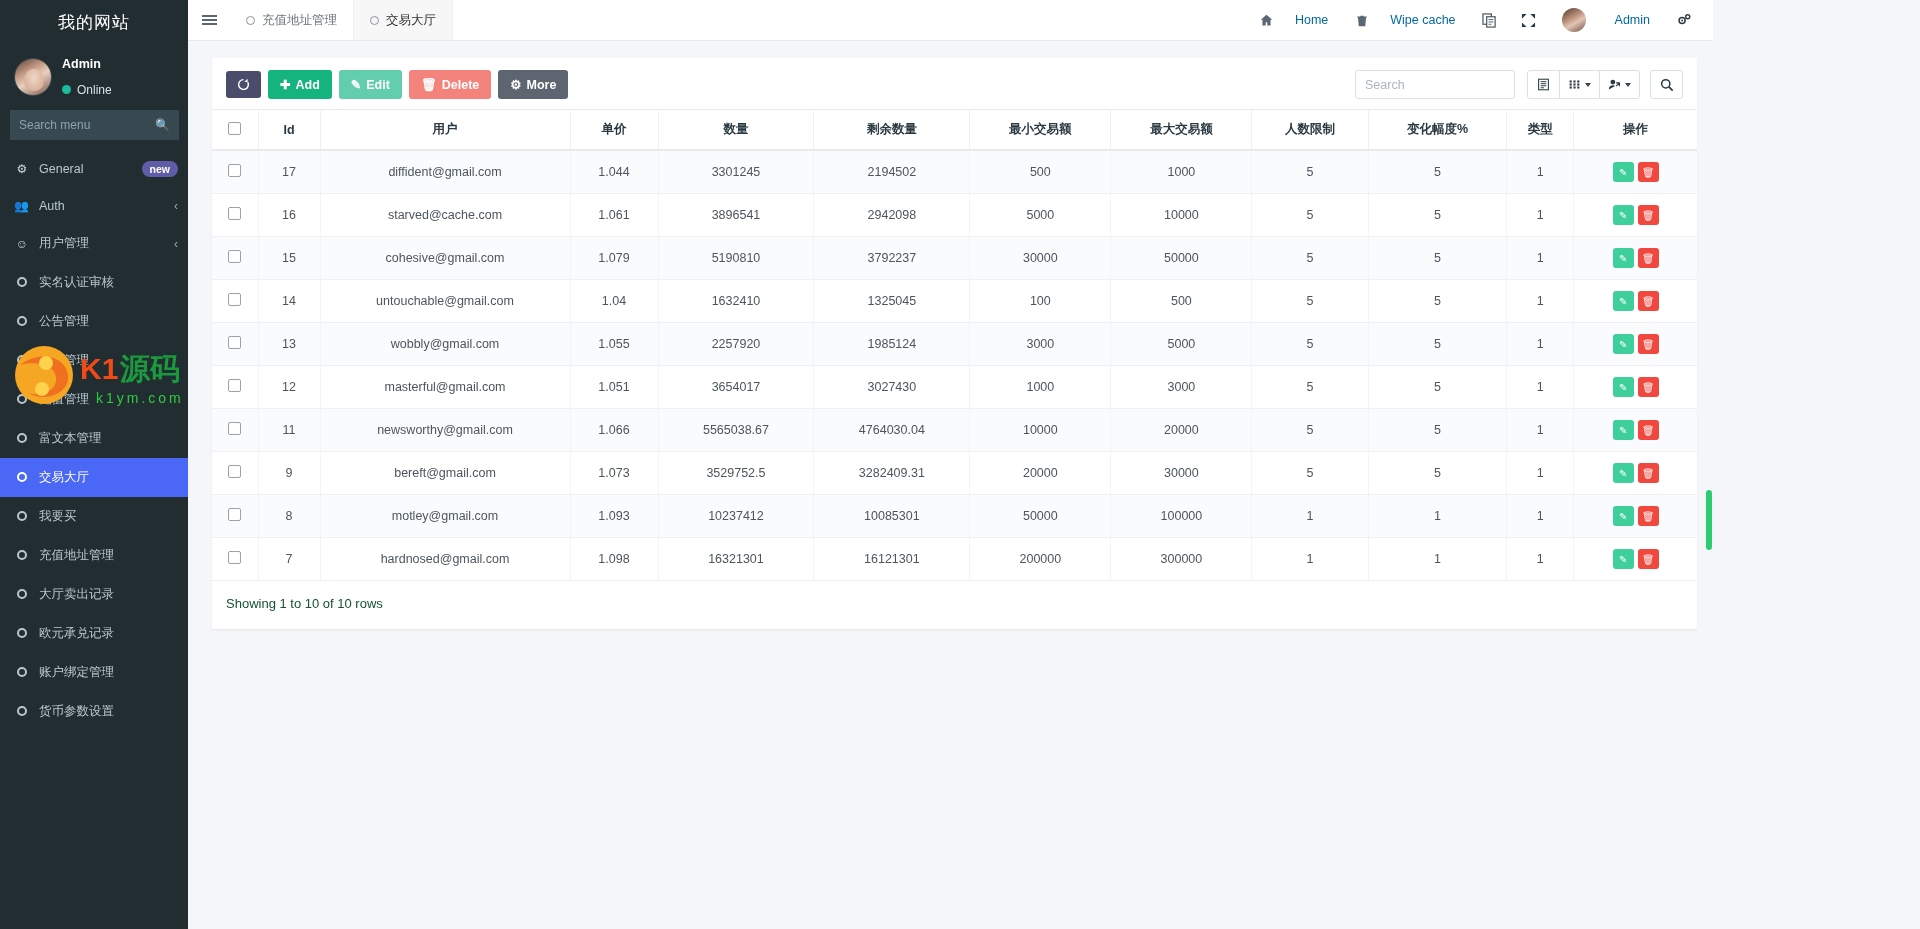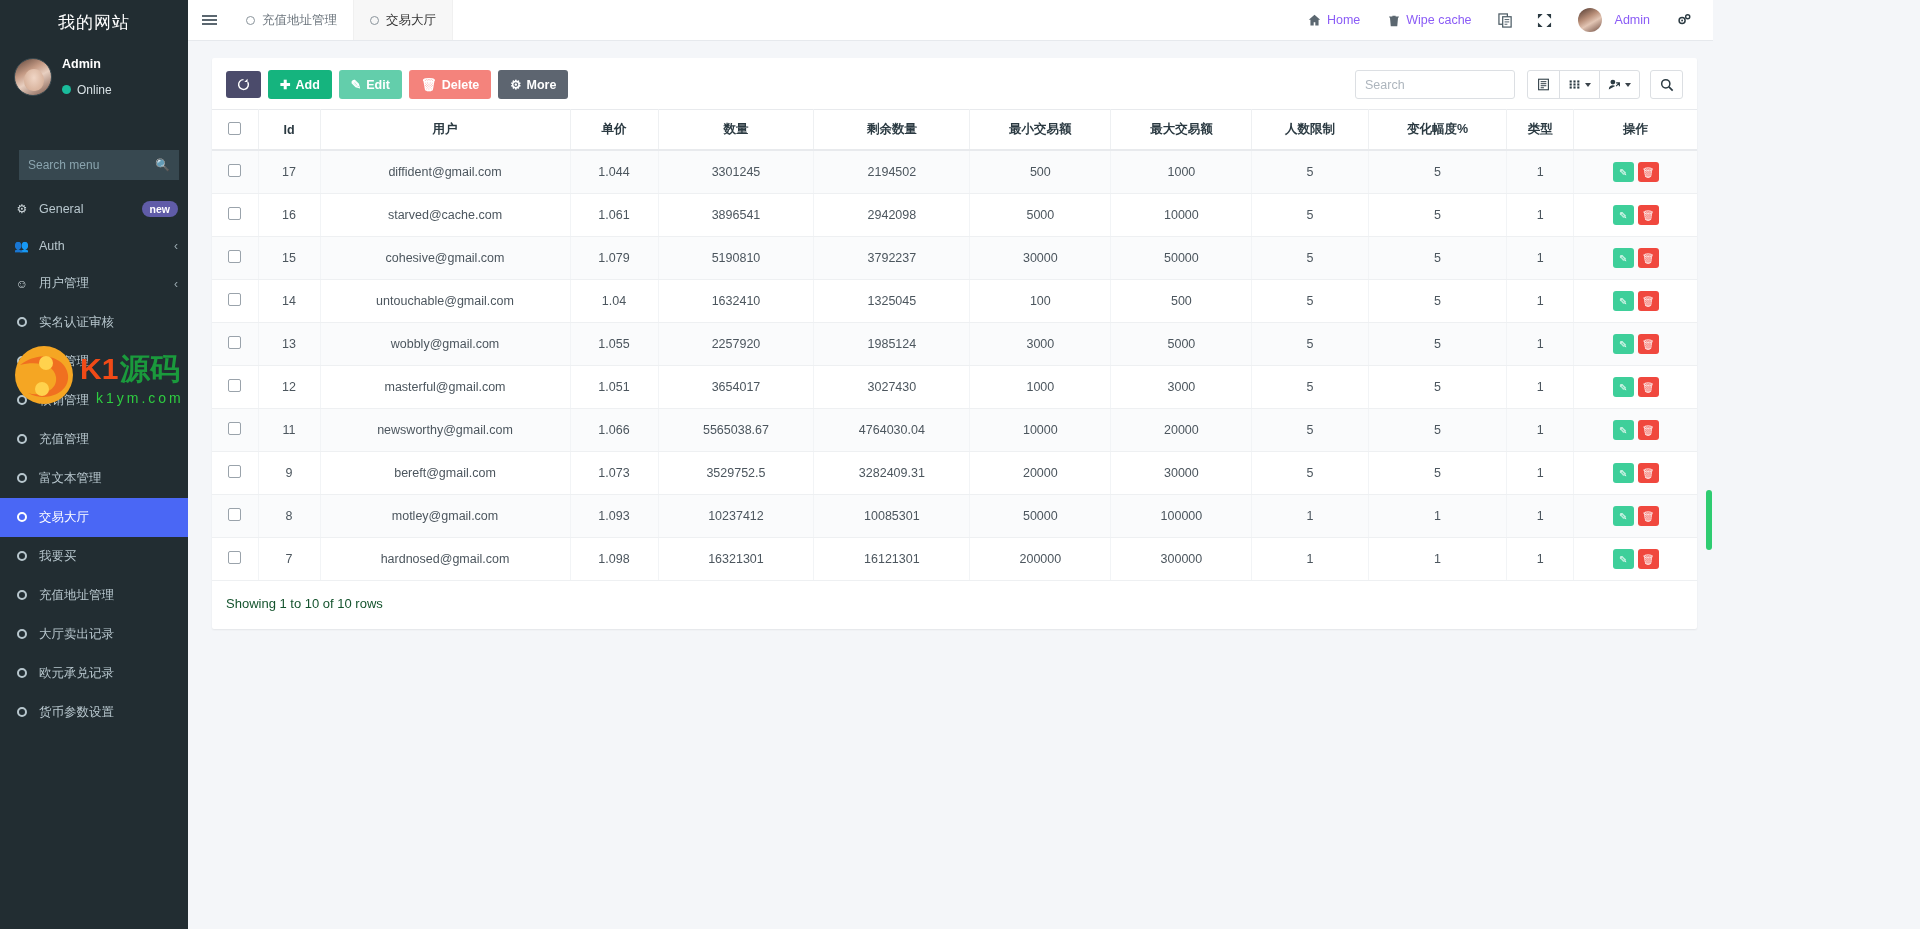--- a/index.html
+++ b/index.html
@@ -34,21 +34,21 @@
   .avatar::after {
     content: ""; position: absolute; left: 9px; top: 10px; width: 20px; height: 22px;
     border-radius: 50% 50% 45% 45%;
     background: radial-gradient(ellipse at 50% 40%, #f0d6c6 0%, #d9b49e 70%, #b08a74 100%);
   }
   .user-info { line-height: 1.35; }
   .user-name { color: #fff; font-size: 12.5px; font-weight: bold; }
   .user-status { font-size: 12px; color: #d7e0e4; display: flex; align-items: center; gap: 6px; margin-top: 9px;}
   .dot-online { width: 9px; height: 9px; border-radius: 50%; background: #1abc9c; display:inline-block; }
 
-  .search-wrap { padding: 0 9px 10px 19px; margin-top: 40px; }
+  .search-wrap { padding: 0 9px 10px 10px; }
   .search-box {
     display: flex; align-items: center; background: #374850;
     border: 1px solid #374850; height: 30px; padding: 0 8px;
   }
   .search-box input {
     background: transparent; border: 0; outline: none;
     color: #cfd8dc; font-size: 12px; width: 100%;
     font-family: "Liberation Sans", sans-serif;
   }
   .search-box input::placeholder { color: #8aa4ae; }
@@ -94,22 +94,22 @@
   .hamburger span { display:block; width: 15px; height:2px; background:#5b6770; margin: 2px 0; }
   .tabs { display: flex; align-items: stretch; }
   .tab {
     display: flex; align-items: center; gap: 7px; padding: 0 16px;
     font-size: 12.5px; color: #6c757d; cursor: pointer; border-right: 1px solid #f0f0f0;
   }
   .tab.active { background: #f7f7f7; color: #333; }
   .tab .circ-sm { width: 9px; height: 9px; border: 1.6px solid #8a949b; border-radius: 50%; }
   .topbar-right { margin-left: auto; display: flex; align-items: center; gap: 0; padding-right: 10px; }
   .tb-link {
-    display: flex; align-items: center; gap: 6px; padding: 0 14px; height: 41px;
-    font-size: 12.5px; color: #8b5cf6; cursor: pointer;
+    display: flex; align-items: center; gap: 22px; padding: 0 14px; height: 41px;
+    font-size: 12.5px; color: #0369a1; cursor: pointer;
   }
   .tb-icon-btn { padding: 0 12px; display: flex; align-items: center; height: 41px; cursor: pointer; color: #4a5a63;}
   .avatar-sm {
     width: 24px; height: 24px; border-radius: 50%;
     background: linear-gradient(150deg,#4a342c 0%,#b98f79 40%,#e2c5b4 60%,#6d4a3e 100%);
     margin-right: 7px;
   }
 
   
   .content { padding: 17px 16px 0 24px; flex: 1; overflow: hidden; }
@@ -254,20 +254,24 @@
           <span class="ic"><span class="circ"></span></span>
           <span>充值地址管理</span>
         </li>
         <li class="menu-item">
           <span class="ic"><span class="circ"></span></span>
           <span>大厅卖出记录</span>
         </li>
         <li class="menu-item">
           <span class="ic"><span class="circ"></span></span>
           <span>欧元承兑记录</span>
+        </li>
+        <li class="menu-item">
+          <span class="ic"><span class="circ"></span></span>
+          <span>账户绑定管理</span>
         </li>
         <li class="menu-item">
           <span class="ic"><span class="circ"></span></span>
           <span>货币参数设置</span>
         </li>
       </ul>
 
     <svg class="watermark" viewBox="0 0 180 90">
       <circle cx="38" cy="40" r="29" fill="#f5a623"></circle>
       <path d="M14 30 C34 14, 60 22, 62 40 C64 58, 40 68, 22 58 C34 62, 52 56, 50 42 C48 28, 28 26, 14 30 Z" fill="#f07020"></path>

